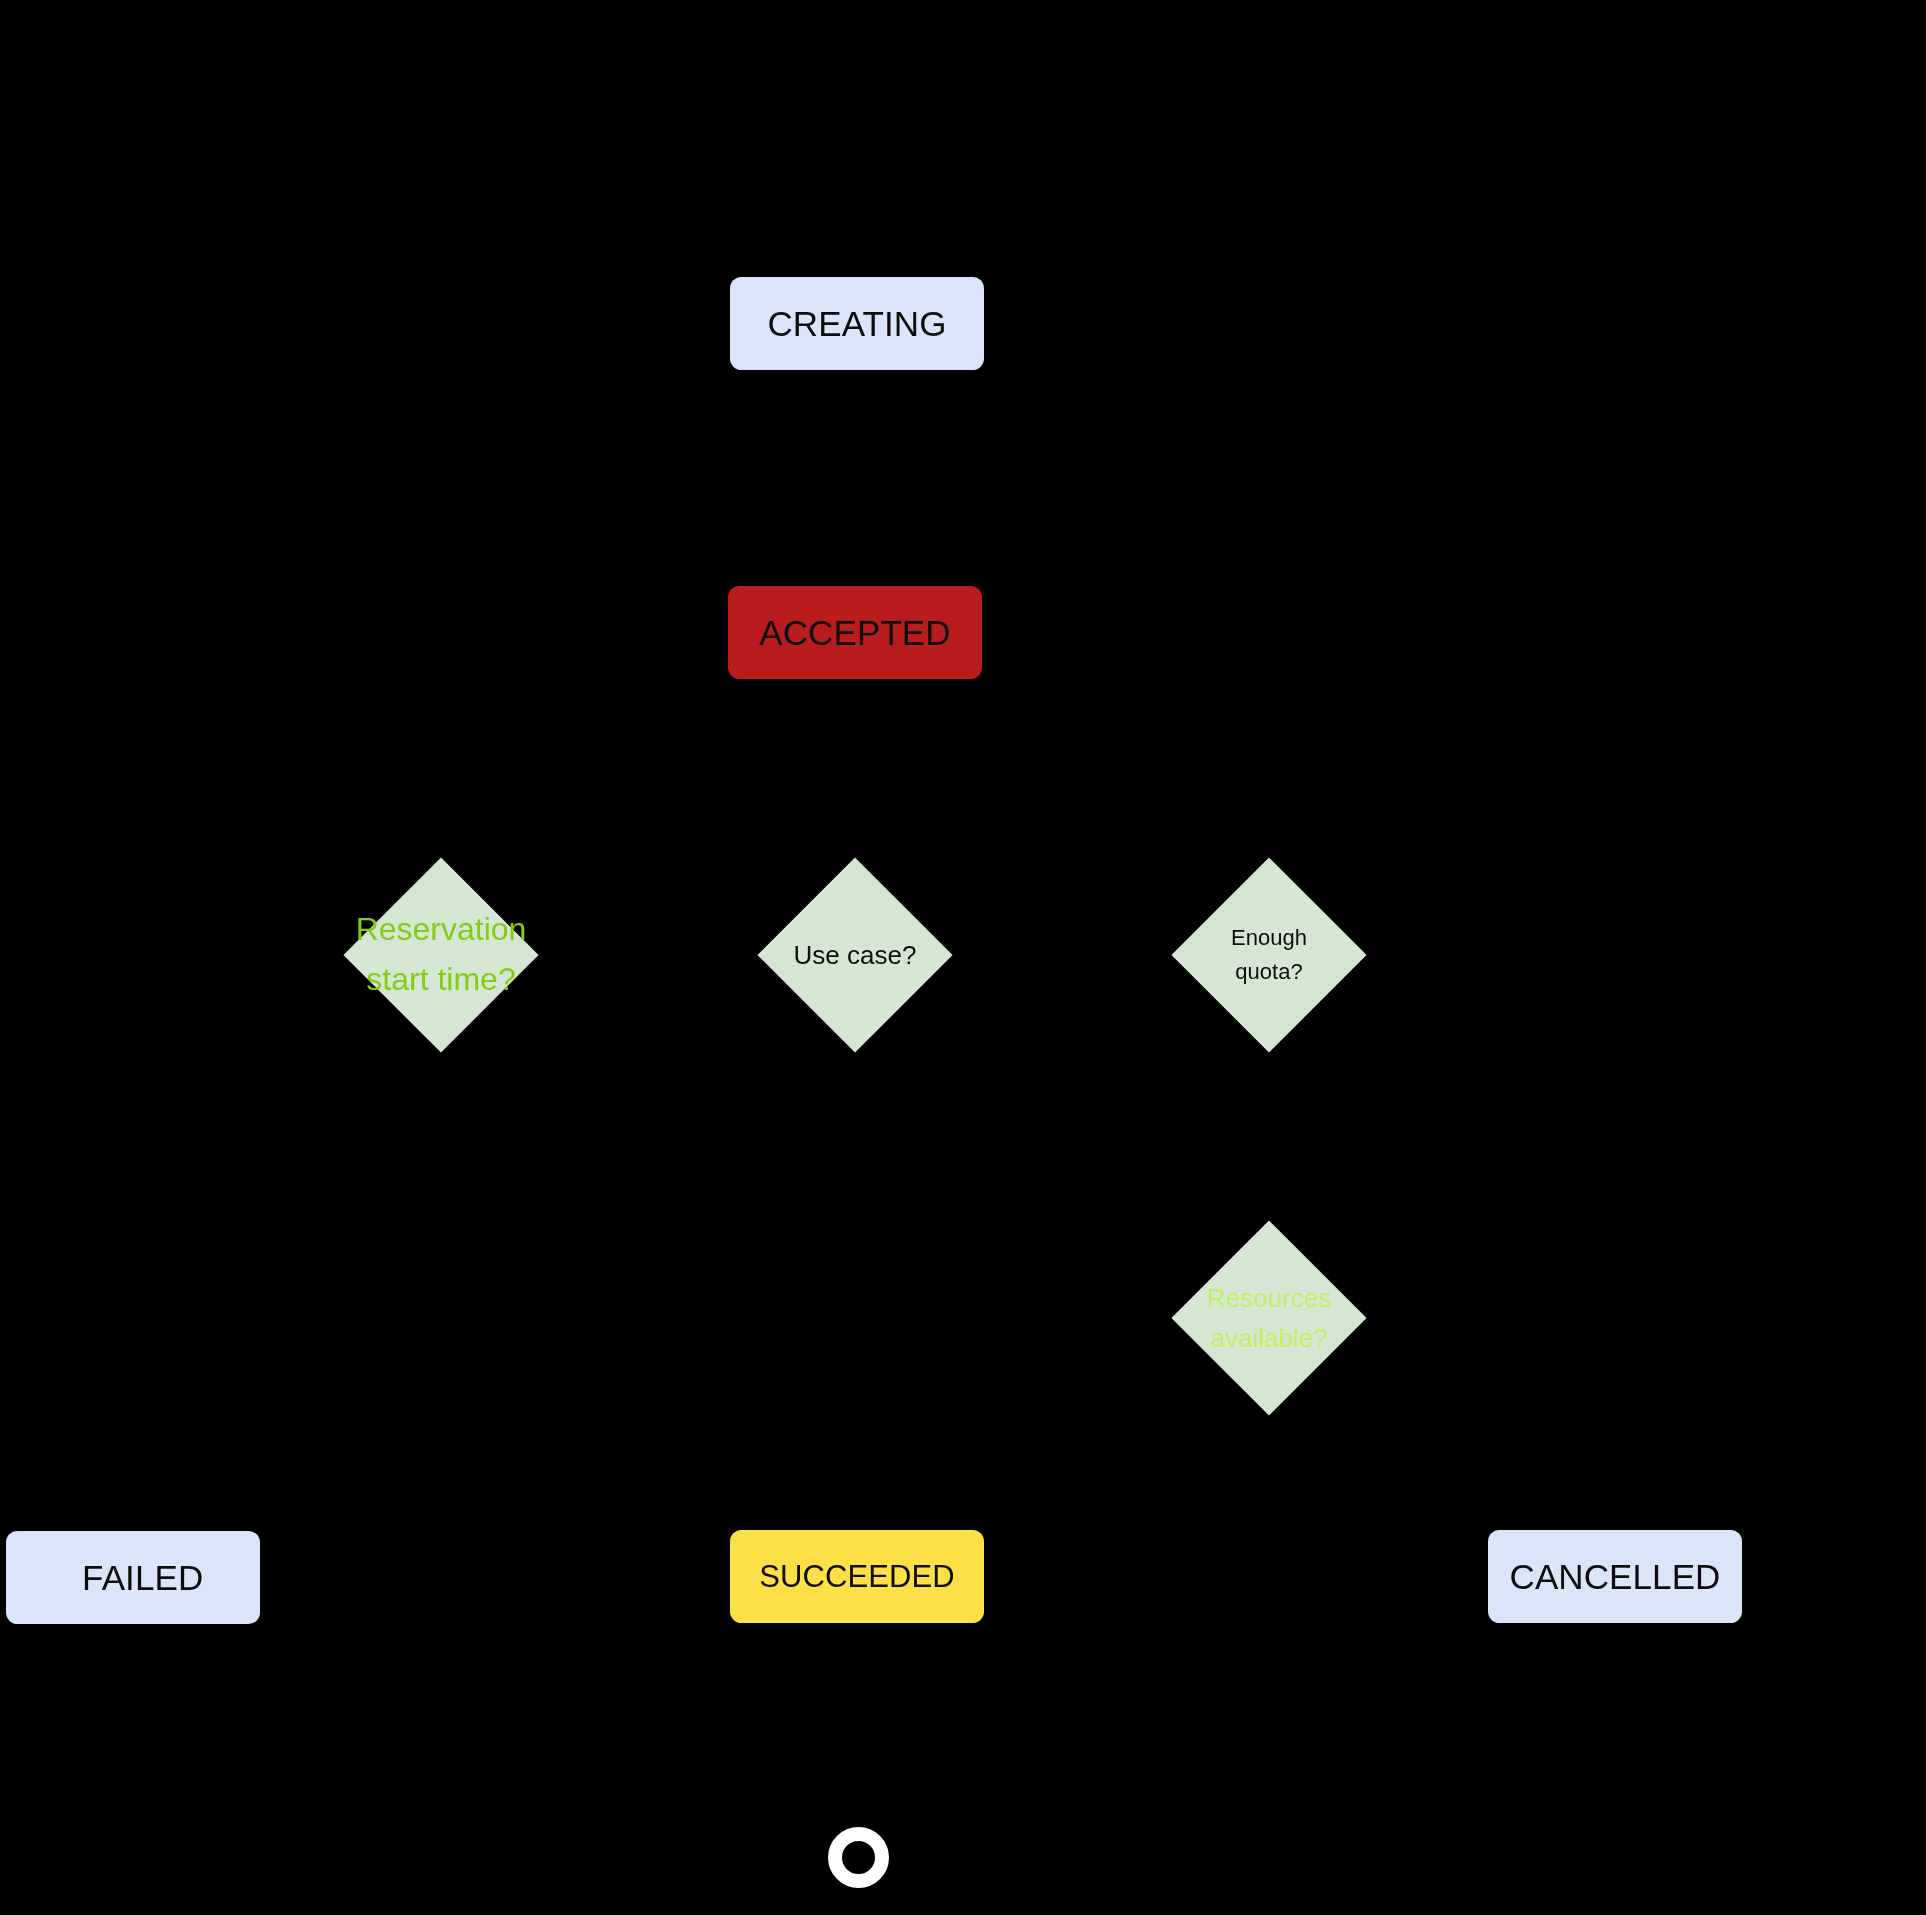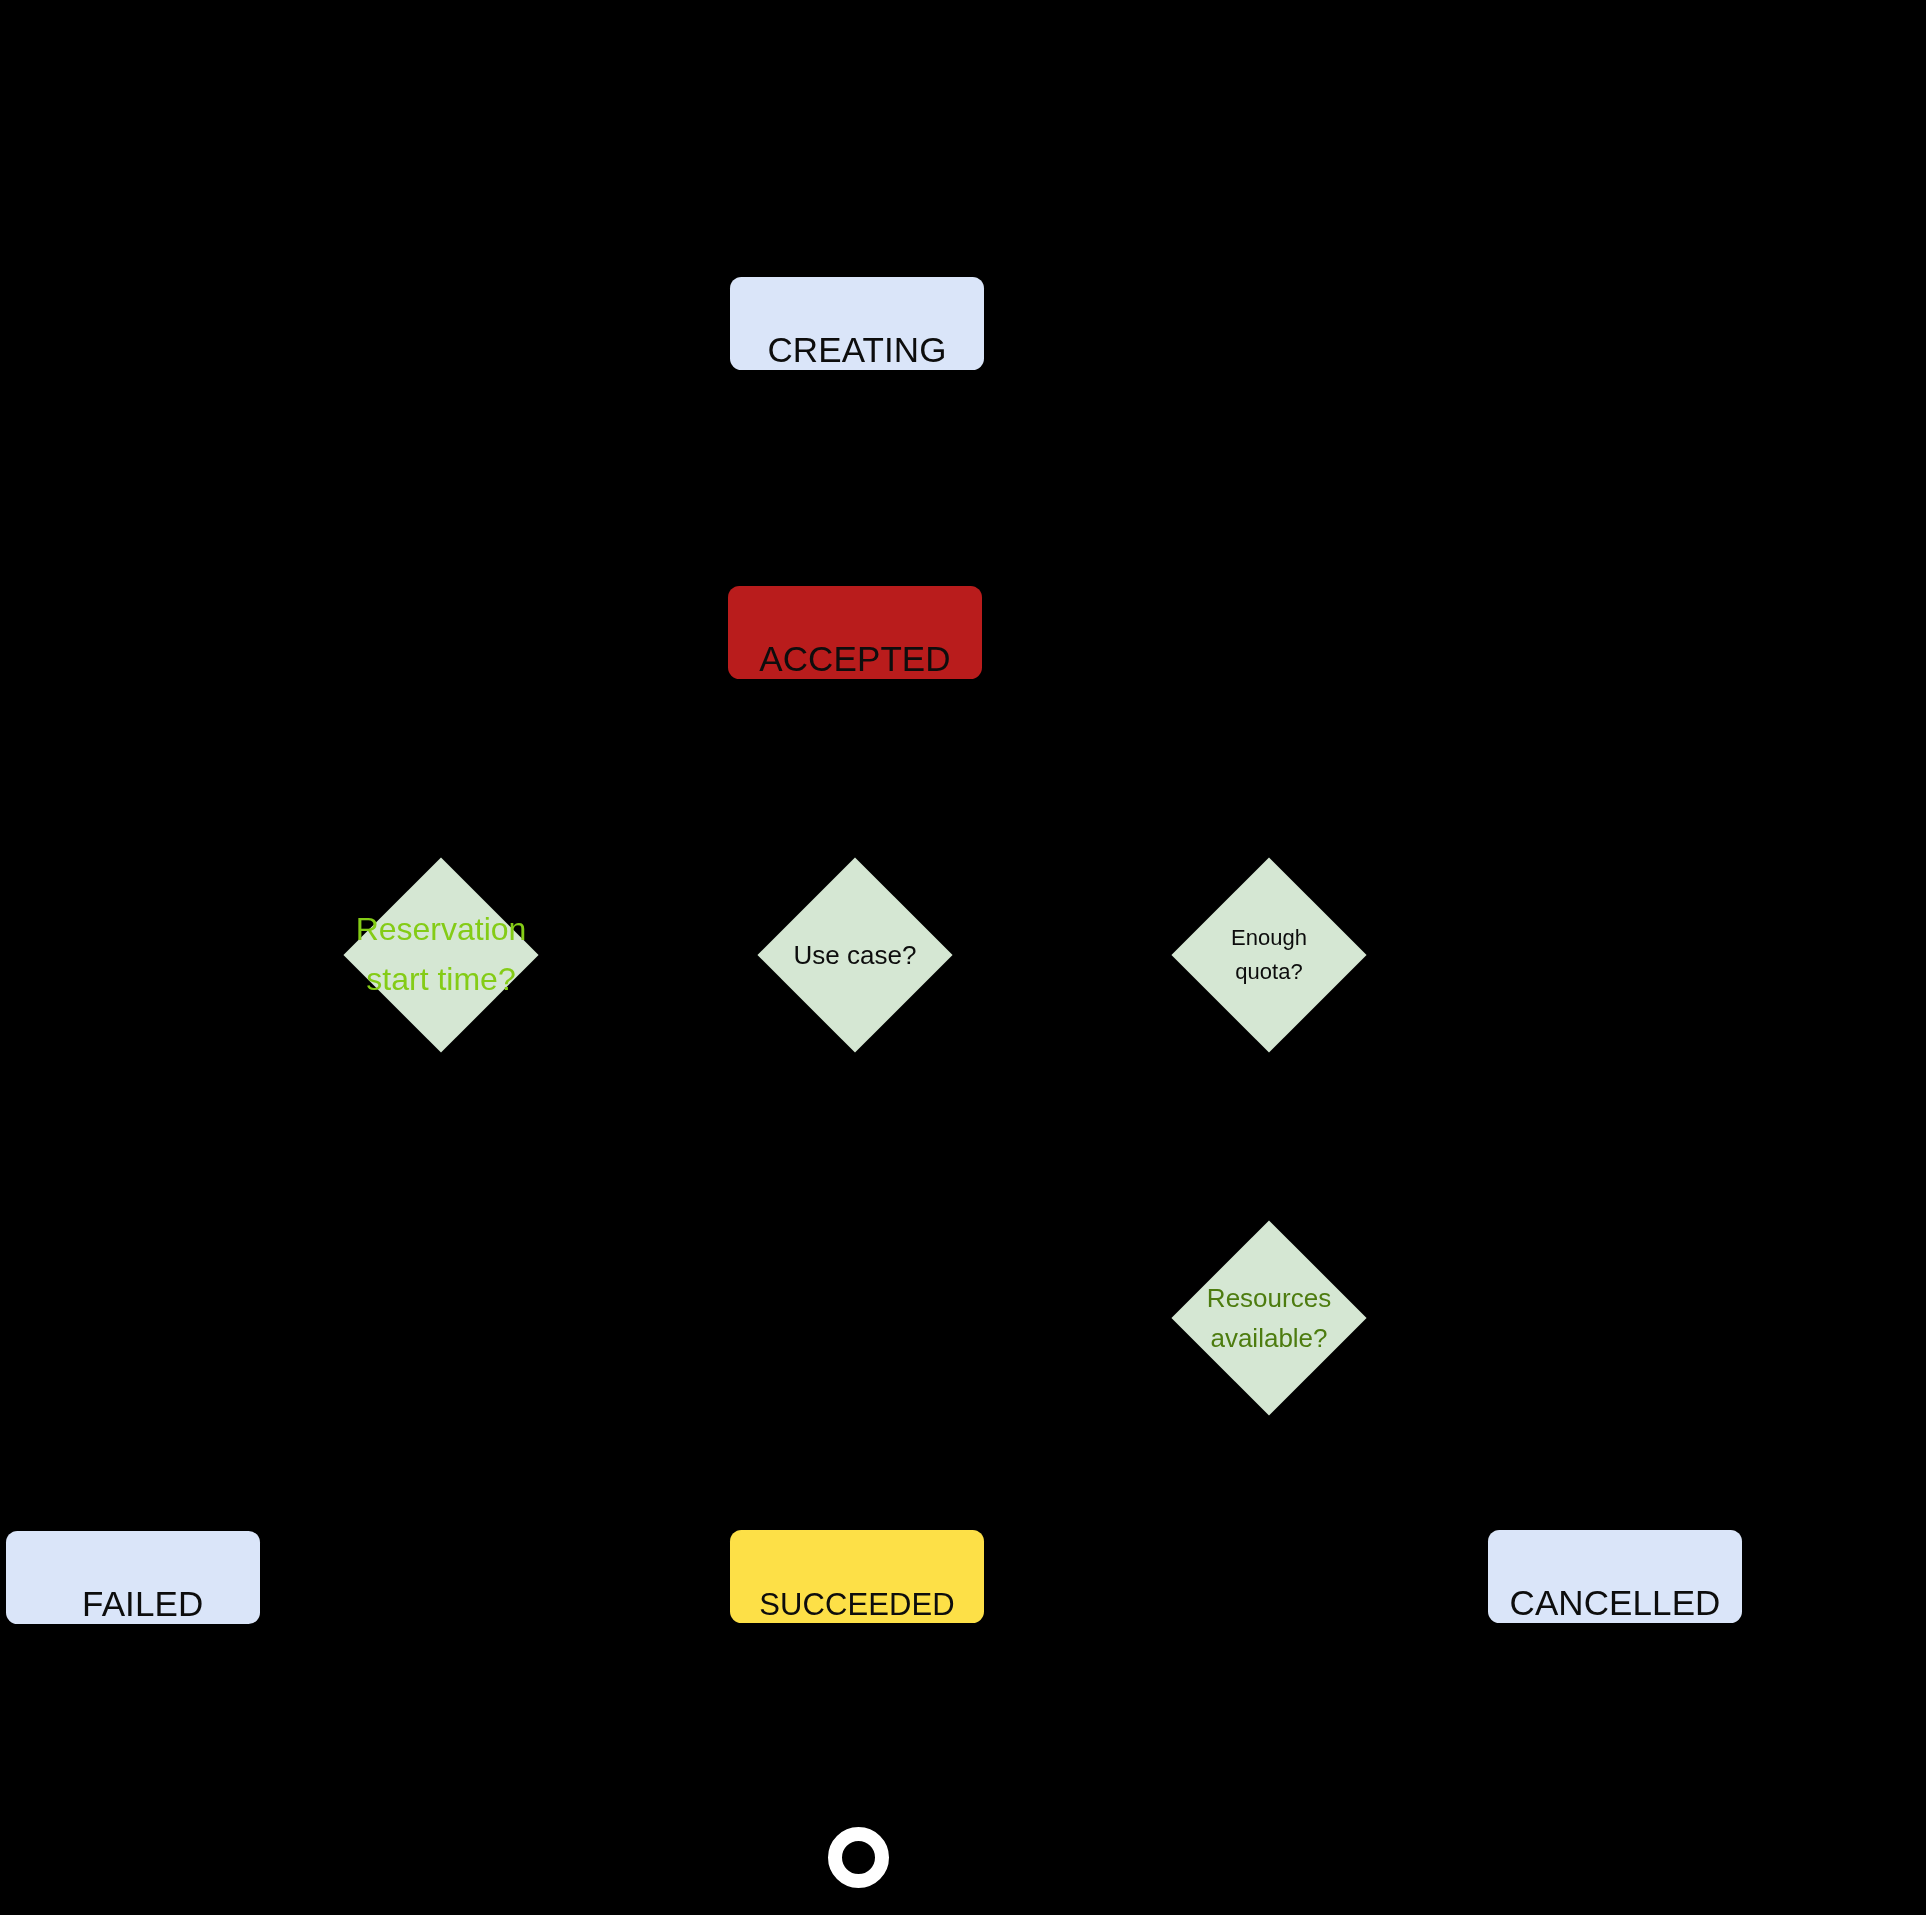--- a/index.html
+++ b/index.html
@@ -15,21 +15,21 @@
     overflow: hidden;
     font-family: "Liberation Sans", sans-serif;
   }
 
   
   .state-box {
     position: absolute;
     box-sizing: border-box;
     border-radius: 11.4px;
     display: flex;
-    align-items: flex-end;
+    align-items: center;
     justify-content: center;
     text-align: center;
     color: #0d0d0d;
     font-weight: 400;
     letter-spacing: 0.1px;
     white-space: nowrap;
   }
 
   
   .diamond-wrap {
@@ -125,20 +125,20 @@
   </div>
 
   <div class="diamond-wrap" style="left: 1200px; top: 886px; width: 138px; height: 138px;">
     <div class="diamond-shape" style="background: rgb(213, 231, 211);"></div>
     <div class="diamond-label" style="font-size: 22px; color: rgb(13, 13, 13);">Enough
 quota?</div>
   </div>
 
   <div class="diamond-wrap" style="left: 1200px; top: 1249px; width: 138px; height: 138px;">
     <div class="diamond-shape" style="background: rgb(213, 231, 211);"></div>
-    <div class="diamond-label" style="font-size: 26px; color: #4d7c0f;">Resources
+    <div class="diamond-label" style="font-size: 26px; color: #bef264;">Resources
 available?</div>
   </div>
 
   <div class="end-ring" style="left: 828px; top: 1827px; width: 61px; height: 61px; border: 14px solid rgb(255, 255, 255);"></div>
 
 </div>
 
 
 </body></html>

